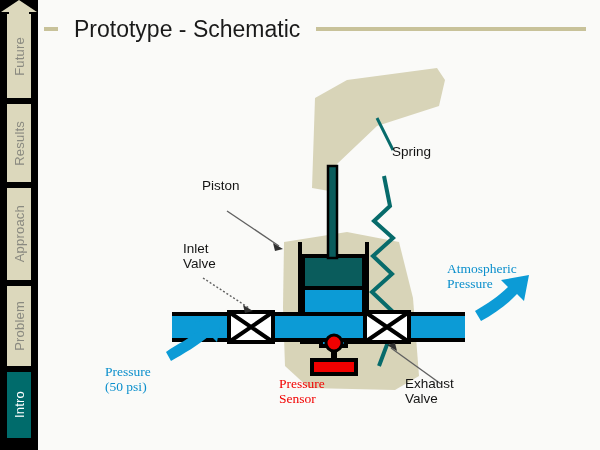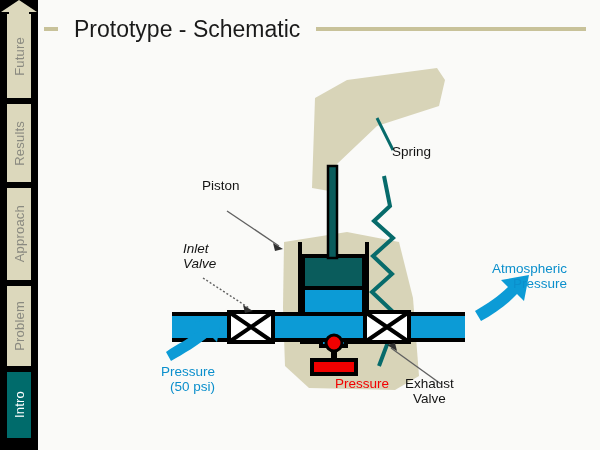--- a/index.html
+++ b/index.html
@@ -95,21 +95,21 @@
 
   .lbl {
     position: absolute;
     font-size: 13.5px;
     line-height: 15px;
     white-space: nowrap;
   }
   .lbl-dark  { color: #141414; }
   .lbl-blue  { color: #0b8fcc; }
   .lbl-red   { color: #f20000; }
-  .lbl-center { text-align: right; }
+  .lbl-center { text-align: left; font-family: Liberation Serif, serif; }
 </style>
 </head>
 <body>
 
 <div id="sidebar">
   <svg id="sidebar-arrow" viewBox="0 0 38 22" preserveAspectRatio="none">
     <polygon points="19,0 37,12 29,12 29,22 9,22 9,12 1,12" fill="#dcd8bc"></polygon>
   </svg>
 
   <div class="nav-item" id="nav-future">
@@ -199,36 +199,37 @@
       <polygon points="340,299 350,305 348,297" fill="#303030"></polygon>
     </g>
 
     <line x1="330" y1="72" x2="346" y2="104" stroke="#076b6b" stroke-width="3"></line>
   </svg>
 
   <div class="lbl lbl-dark" style="left:345px; top:98px;">Spring</div>
 
   <div class="lbl lbl-dark" style="left:155px; top:132px;">Piston</div>
 
-  <div class="lbl lbl-dark" style="left:136px; top:195px;font-style:italic;">
+  <div class="lbl lbl-dark" style="left:136px; top:195px;">
     <div>Inlet</div>
     <div>Valve</div>
   </div>
 
-  <div class="lbl lbl-dark" style="left:358px; top:330px;text-align:center;">
+  <div class="lbl lbl-dark" style="left:358px; top:330px;">
     <div>Exhaust</div>
     <div>Valve</div>
   </div>
 
   <div class="lbl lbl-blue lbl-center" style="left:400px; top:215px; width:120px;">
     <div>Atmospheric</div>
     <div>Pressure</div>
   </div>
 
   <div class="lbl lbl-blue lbl-center" style="left:58px; top:318px; width:110px;">
     <div>Pressure</div>
     <div>(50 psi)</div>
   </div>
 
   <div class="lbl lbl-red lbl-center" style="left:232px; top:330px; width:110px;">
     <div>Pressure</div>
+    <div>Sensor</div>
   </div>
 </div>
 
 </body></html>

